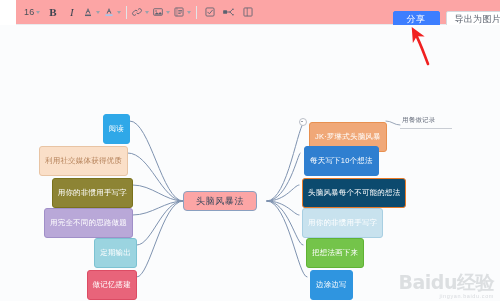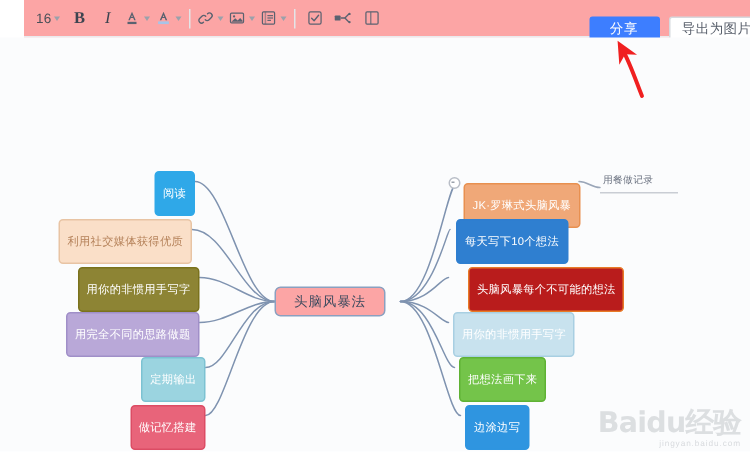--- a/index.html
+++ b/index.html
@@ -362,21 +362,21 @@
         <span>做记忆搭建</span>
       </div>
 
       <div class="collapse-dot" style="left:299px; top:93px;"></div>
       <div class="node" style="left: 309px; top: 97px; background: rgb(240, 168, 120); border: 1px solid rgb(232, 144, 80); color: rgb(255, 255, 255);" id="rn0">
         <span>JK·罗琳式头脑风暴</span>
       </div>
       <div class="node" style="left: 304px; top: 121px; background: rgb(47, 127, 208); border: 1px solid rgb(47, 127, 208); color: rgb(255, 255, 255);" id="rn1">
         <span>每天写下10个想法</span>
       </div>
-      <div class="node" style="left: 312px; top: 153px; background: #b91c1c; border: 1px solid rgb(232, 122, 40); color: rgb(255, 255, 255);" id="rn2">
+      <div class="node" style="left: 302px; top: 153px; background: #0c4a6e; border: 1px solid rgb(232, 122, 40); color: rgb(255, 255, 255);" id="rn2">
         <span>头脑风暴每个不可能的想法</span>
       </div>
       <div class="node" style="left: 302px; top: 183px; background: rgb(200, 226, 238); border: 1px solid rgb(168, 207, 226); color: rgb(255, 255, 255);" id="rn3">
         <span>用你的非惯用手写字</span>
       </div>
       <div class="node" style="left: 306px; top: 213px; background: rgb(116, 196, 74); border: 1px solid rgb(95, 178, 52); color: rgb(255, 255, 255);" id="rn4">
         <span>把想法画下来</span>
       </div>
       <div class="node" style="left: 310px; top: 245px; background: rgb(47, 149, 224); border: 1px solid rgb(47, 149, 224); color: rgb(255, 255, 255);" id="rn5">
         <span>边涂边写</span>

